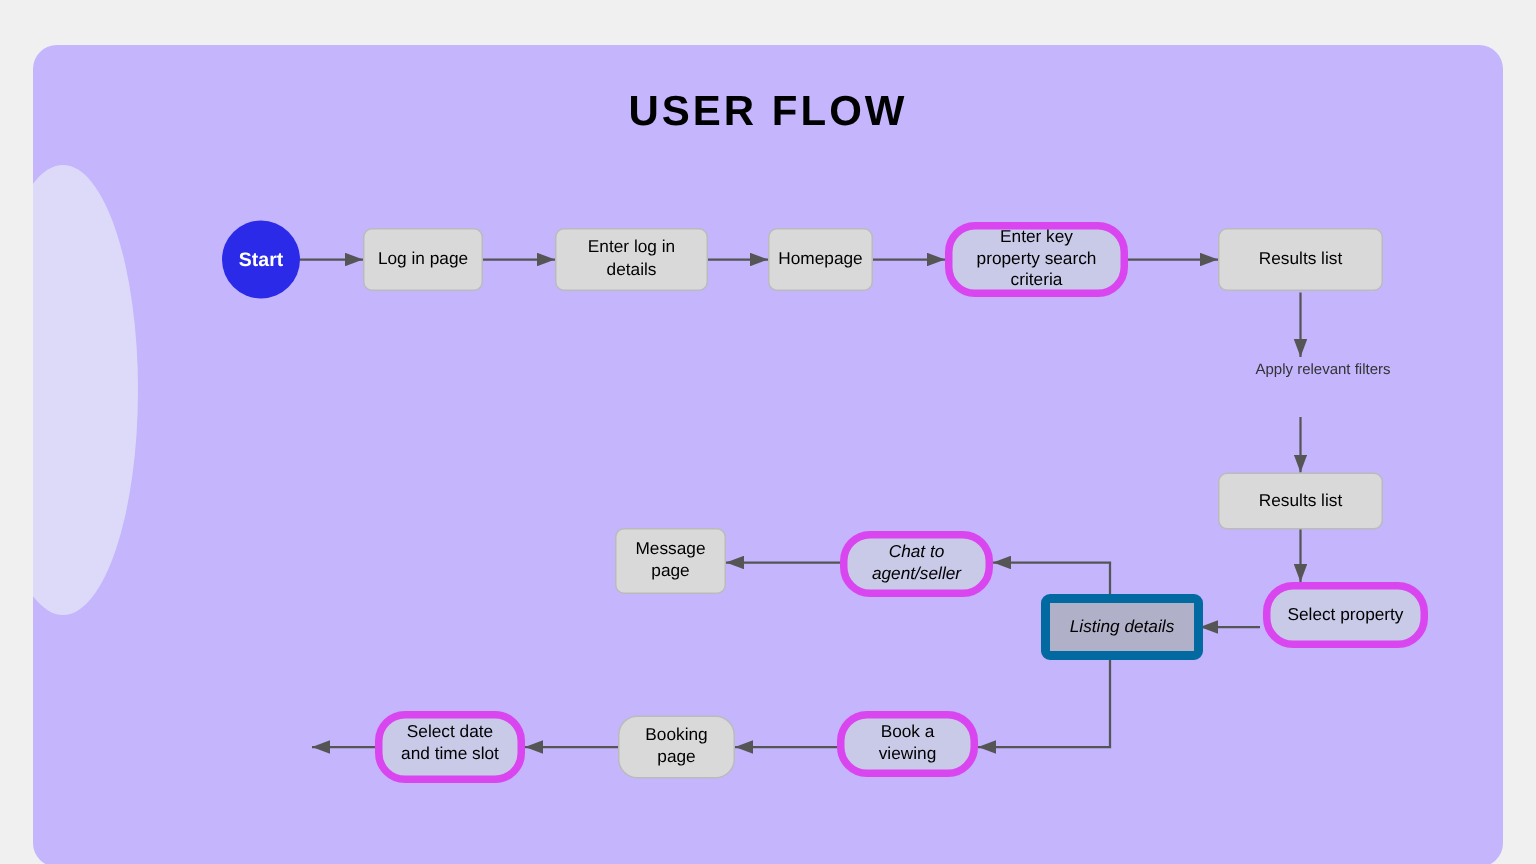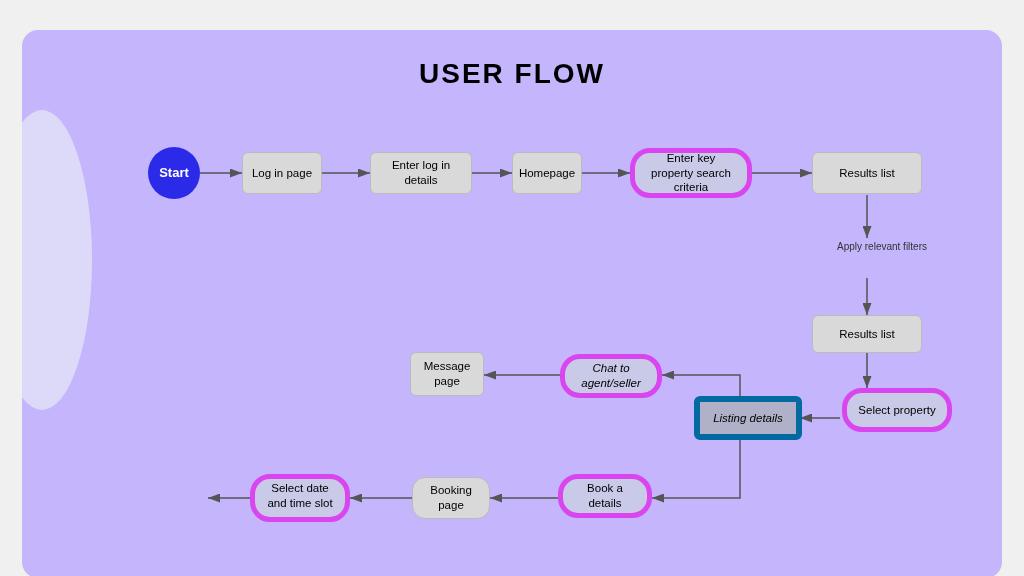--- a/index.html
+++ b/index.html
@@ -195,21 +195,21 @@
 
   <div class="node node-rounded" style="left:538px; top:324px; width:102px; height:44px;font-style:italic;">
     <span>Chat to agent/seller</span>
   </div>
 
   <div class="node node-rect" style="left:388px; top:322px; width:74px; height:44px;">
     <span>Message page</span>
   </div>
 
   <div class="node node-rounded" style="left:536px; top:444px; width:94px; height:44px;">
-    <span>Book a details</span>
+    <span>Book a viewing</span>
   </div>
 
   <div class="node node-rect" style="left:390px; top:447px; width:78px; height:42px;border-radius:13px;">
     <span>Booking page</span>
   </div>
 
   <div class="node node-rounded" style="left:228px; top:444px; width:100px; height:48px;align-items:flex-end;">
     <span>Select date and time slot</span>
   </div>
 

